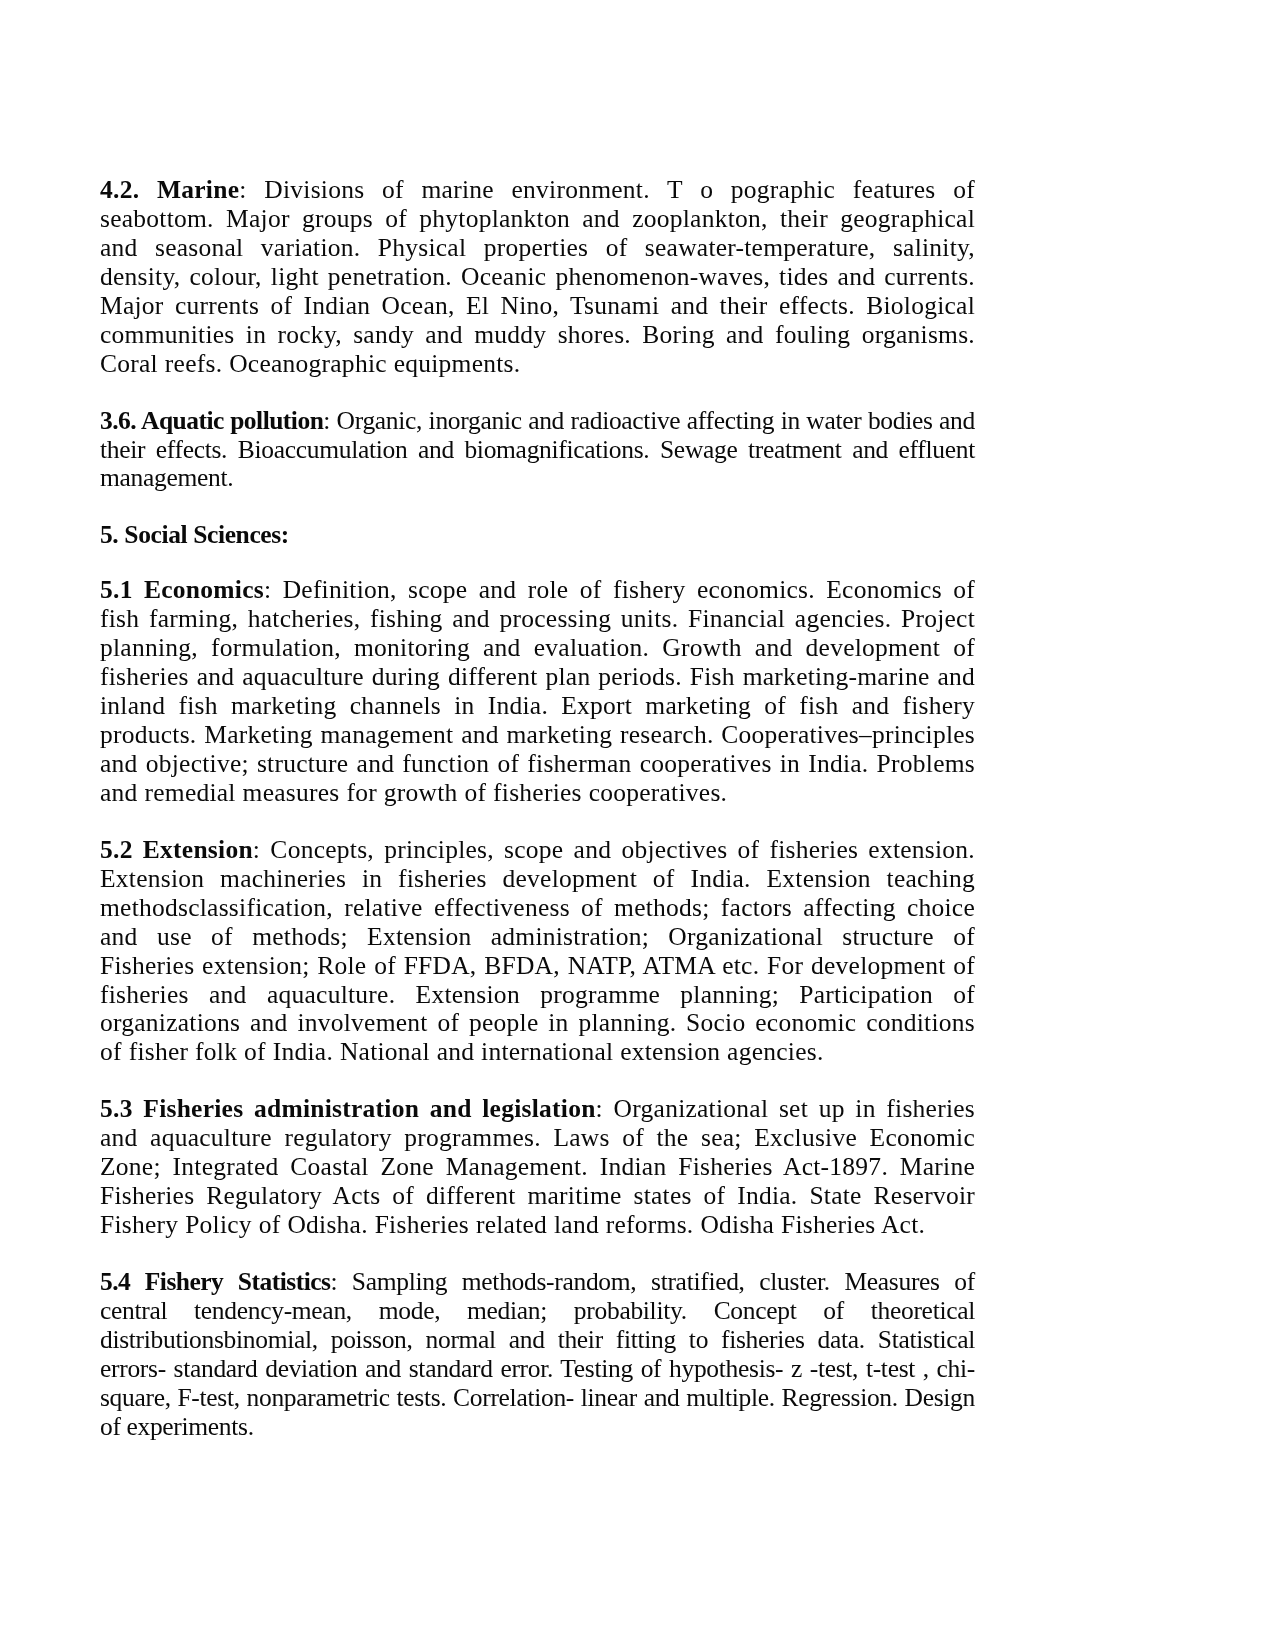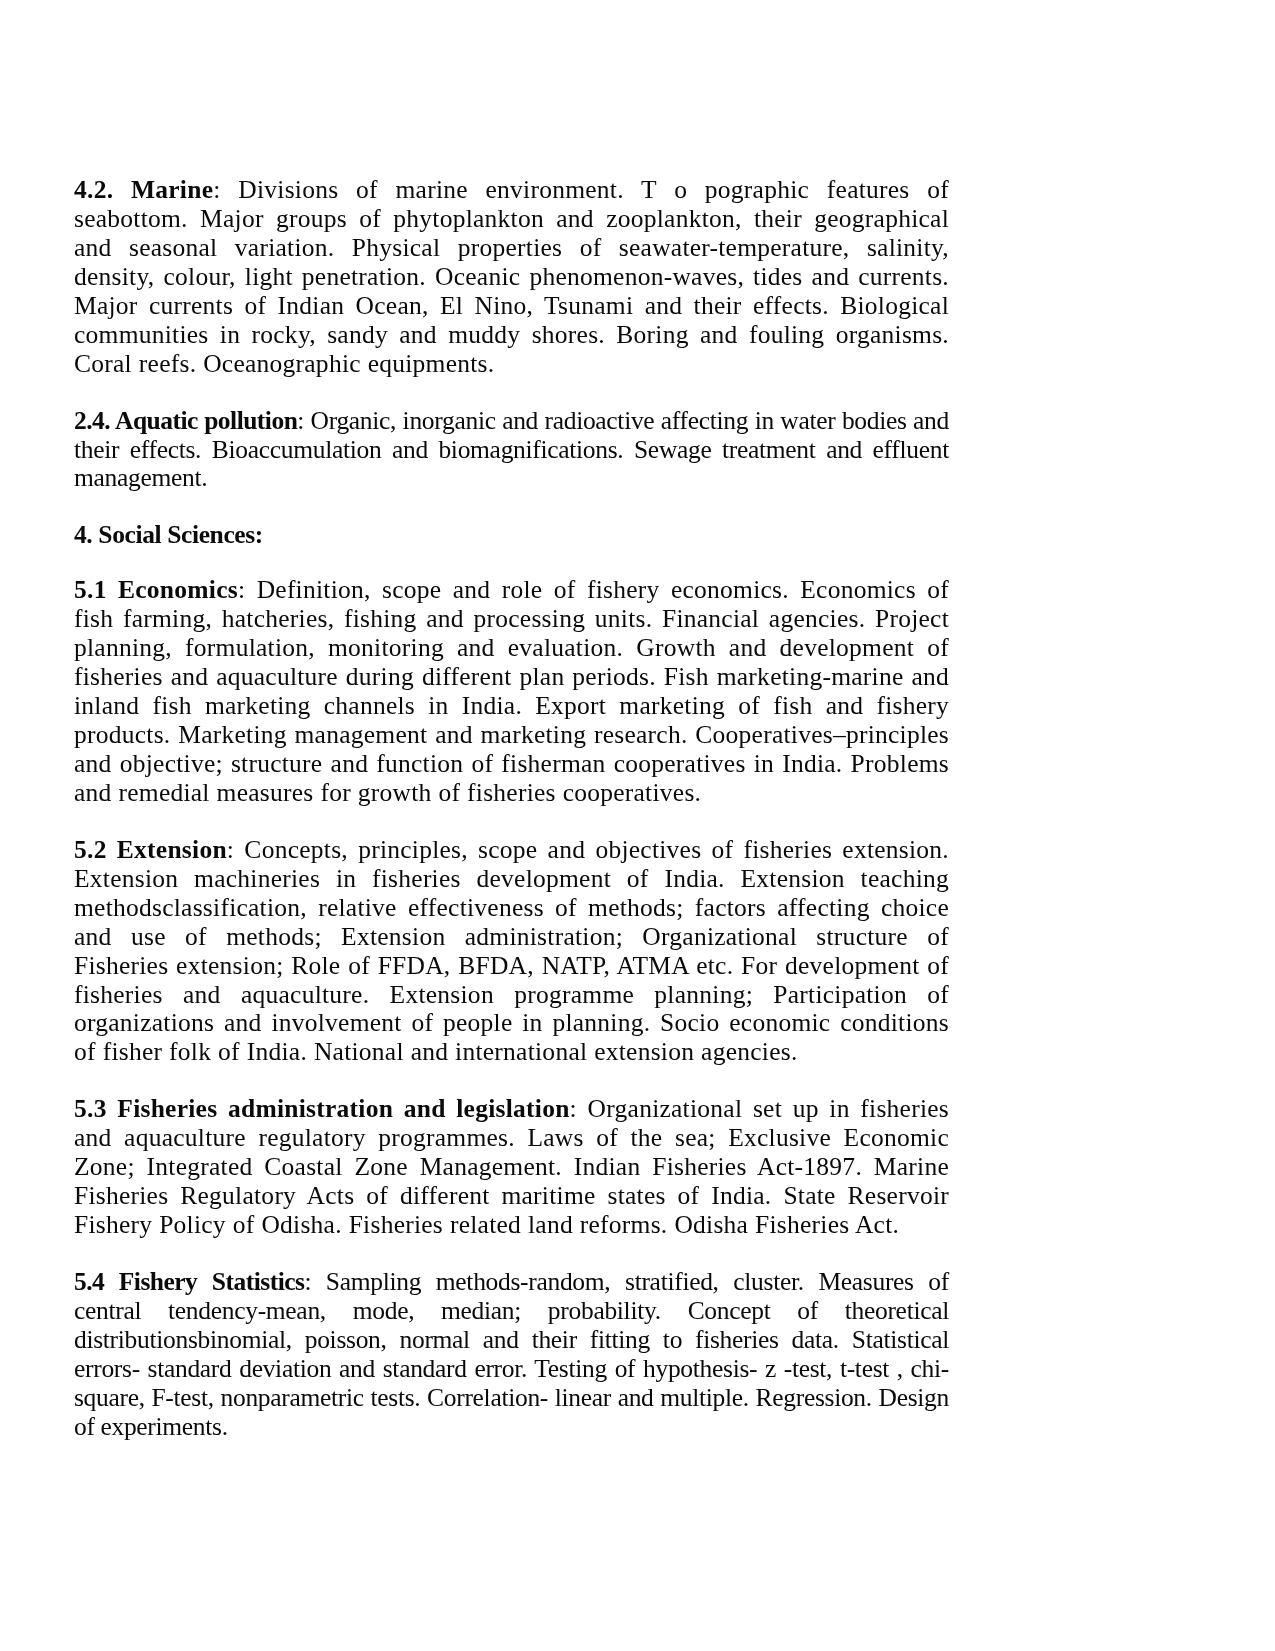--- a/index.html
+++ b/index.html
@@ -12,21 +12,21 @@
     height: 1651px;
     font-family: "Liberation Serif", "DejaVu Serif", serif;
     color: #0a0a0a;
     -webkit-font-smoothing: antialiased;
   }
   .page {
     position: relative;
     width: 1063px;
     height: 1651px;
     box-sizing: border-box;
-    padding: 176px 175px 0 74px;
+    padding: 176px 175px 0 100px;
     background: #ffffff;
   }
   .content {
     width: 875px;
   }
   p.para {
     margin: 0 0 28px 0;
     text-align: justify;
     text-justify: inter-word;
     font-size: 25.5px;
@@ -61,23 +61,23 @@
   }
 </style>
 </head>
 <body>
 
 <div class="page">
   <div class="content">
 
     <p class="para"><span class="lead">4.2. Marine</span><span>: Divisions of marine environment. T o pographic features of seabottom. Major groups of phytoplankton and zooplankton, their geographical and seasonal variation. Physical properties of seawater-temperature, salinity, density, colour, light penetration. Oceanic phenomenon-waves, tides and currents. Major currents of Indian Ocean, El Nino, Tsunami and their effects. Biological communities in rocky, sandy and muddy shores. Boring and fouling organisms. Coral reefs. Oceanographic equipments.</span></p>
 
-    <p class="para narrow"><span class="lead">2.4. Aquatic pollution</span><span>: Organic, inorganic and radioactive affecting in water bodies and their effects. Bioaccumulation and biomagnifications. Sewage treatment and effluent management.</span></p>
+    <p class="para narrow"><span class="lead">3.6. Aquatic pollution</span><span>: Organic, inorganic and radioactive affecting in water bodies and their effects. Bioaccumulation and biomagnifications. Sewage treatment and effluent management.</span></p>
 
-    <h2 class="heading">4. Social Sciences:</h2>
+    <h2 class="heading">5. Social Sciences:</h2>
 
     <p class="para"><span class="lead">5.1 Economics</span><span>: Definition, scope and role of fishery economics. Economics of fish farming, hatcheries, fishing and processing units. Financial agencies. Project planning, formulation, monitoring and evaluation. Growth and development of fisheries and aquaculture during different plan periods. Fish marketing-marine and inland fish marketing channels in India. Export marketing of fish and fishery products. Marketing management and marketing research. Cooperatives–principles and objective; structure and function of fisherman cooperatives in India. Problems and remedial measures for growth of fisheries cooperatives.</span></p>
 
     <p class="para"><span class="lead">5.2 Extension</span><span>: Concepts, principles, scope and objectives of fisheries extension. Extension machineries in fisheries development of India. Extension teaching methodsclassification, relative effectiveness of methods; factors affecting choice and use of methods; Extension administration; Organizational structure of Fisheries extension; Role of FFDA, BFDA, NATP, ATMA etc. For development of fisheries and aquaculture. Extension programme planning; Participation of organizations and involvement of people in planning. Socio economic conditions of fisher folk of India. National and international extension agencies.</span></p>
 
     <p class="para"><span class="lead">5.3 Fisheries administration and legislation</span><span>: Organizational set up in fisheries and aquaculture regulatory programmes. Laws of the sea; Exclusive Economic Zone; Integrated Coastal Zone Management. Indian Fisheries Act-1897. Marine Fisheries Regulatory Acts of different maritime states of India. State Reservoir Fishery Policy of Odisha. Fisheries related land reforms. Odisha Fisheries Act.</span></p>
 
     <p class="para narrow gap-last"><span class="lead">5.4 Fishery Statistics</span><span>: Sampling methods-random, stratified, cluster. Measures of central tendency-mean, mode, median; probability. Concept of theoretical distributionsbinomial, poisson, normal and their fitting to fisheries data. Statistical errors- standard deviation and standard error. Testing of hypothesis- z -test, t-test , chi-square, F-test, nonparametric tests. Correlation- linear and multiple. Regression. Design of experiments.</span></p>
 
   </div>

